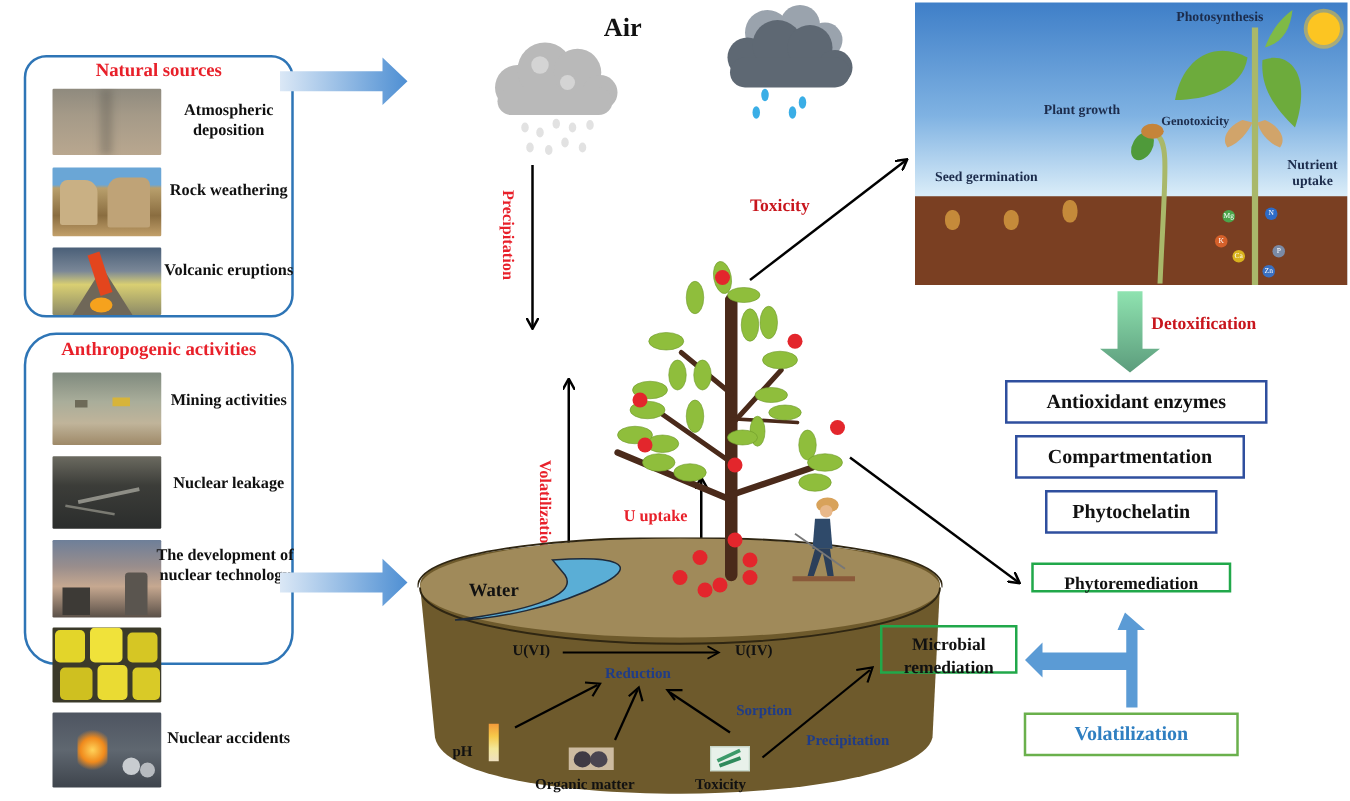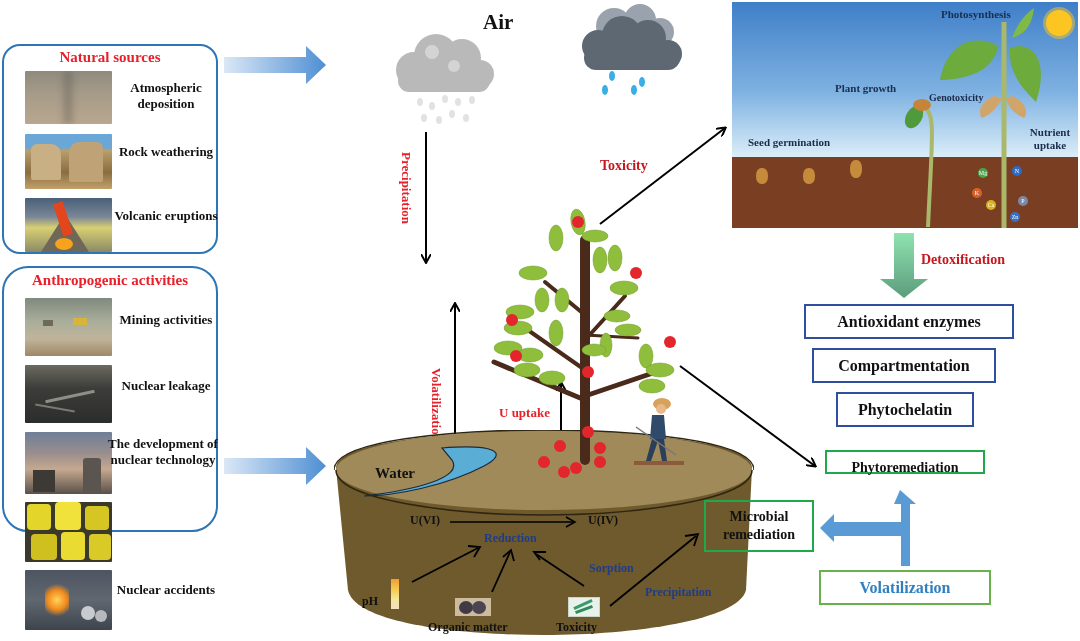--- a/index.html
+++ b/index.html
@@ -5,21 +5,21 @@
   html, body { margin: 0; padding: 0; background: #ffffff; }
   body { width: 1080px; height: 641px; position: relative; overflow: hidden; font-family: "Liberation Serif", serif; }
   .abs { position: absolute; }
   .bold { font-weight: bold; }
   .red { color: #e8202a; }
   .darkred { color: #c8161d; }
   .navy { color: #1f3c88; }
   .blk { color: #111; }
 
   
-  .panel { position: absolute; border: 2px solid #2e75b6; border-radius: 18px; background: #fff; box-sizing: border-box; }
+  .panel { position: absolute; border: 2px solid #2e75b6; border-radius: 18px; background: #fff; box-sizing: border-box; margin-left: 17px; }
   .panel-title { position: absolute; left: 0; right: 0; text-align: center; font-weight: bold; color: #e8202a; font-size: 15px; }
   .thumb { position: absolute; left: 21px; width: 87px; border-radius: 1px; overflow: hidden; }
   .thumb-label { position: absolute; left: 108px; width: 108px; text-align: center; font-weight: bold; font-size: 13px; line-height: 16px; color: #111; }
 
   
   .box { position: absolute; box-sizing: border-box; background: #fff; text-align: center; font-weight: bold; color: #111; }
   .box-blue { border: 2px solid #2f4f9e; }
   .box-green { border: 2px solid #21a84a; }
   .box-lgreen { border: 2px solid #6ab04c; }
 
@@ -314,21 +314,21 @@
     <span>Nutrient uptake</span>
   </div>
 </div>
 
 <div class="abs bold darkred" style="left:921px; top:252px; font-size:14px;">Detoxification</div>
 <div class="box box-blue" style="left:804px; top:304px; width:210px; height:35px; line-height:31px; font-size:16px;">Antioxidant enzymes</div>
 <div class="box box-blue" style="left:812px; top:348px; width:184px; height:35px; line-height:31px; font-size:16px;">Compartmentation</div>
 <div class="box box-blue" style="left:836px; top:392px; width:138px; height:35px; line-height:31px; font-size:16px;">Phytochelatin</div>
 
 <div class="box box-green" style="left:825px; top:450px; width:160px; height:24px; line-height:32px; font-size:14px;">Phytoremediation</div>
-<div class="box box-green" style="left:704px; top:500px; width:110px; height:52px; font-size:14px; line-height:18px; padding-top:6px; background:transparent;">
+<div class="box box-green" style="left:704px; top:500px; width:110px; height:39px; font-size:14px; line-height:18px; padding-top:6px; background:transparent;">
   <span>Microbial remediation</span>
 </div>
 <div class="box box-lgreen" style="left:819px; top:570px; width:172px; height:35px; line-height:31px; font-size:16px; color:#2f7fc1;">Volatilization</div>
 
 <svg class="abs" style="left:820px; top:486px;" width="120" height="90">
   <polygon points="80,4 96,18 90,18 90,80 81,80 81,18 74,18" fill="#5b9bd5" transform="translate(0,0)"></polygon>
   <polygon points="0,42 14,28 14,36 86,36 86,50 14,50 14,56" fill="#5b9bd5"></polygon>
 </svg>
 
 </body></html>

